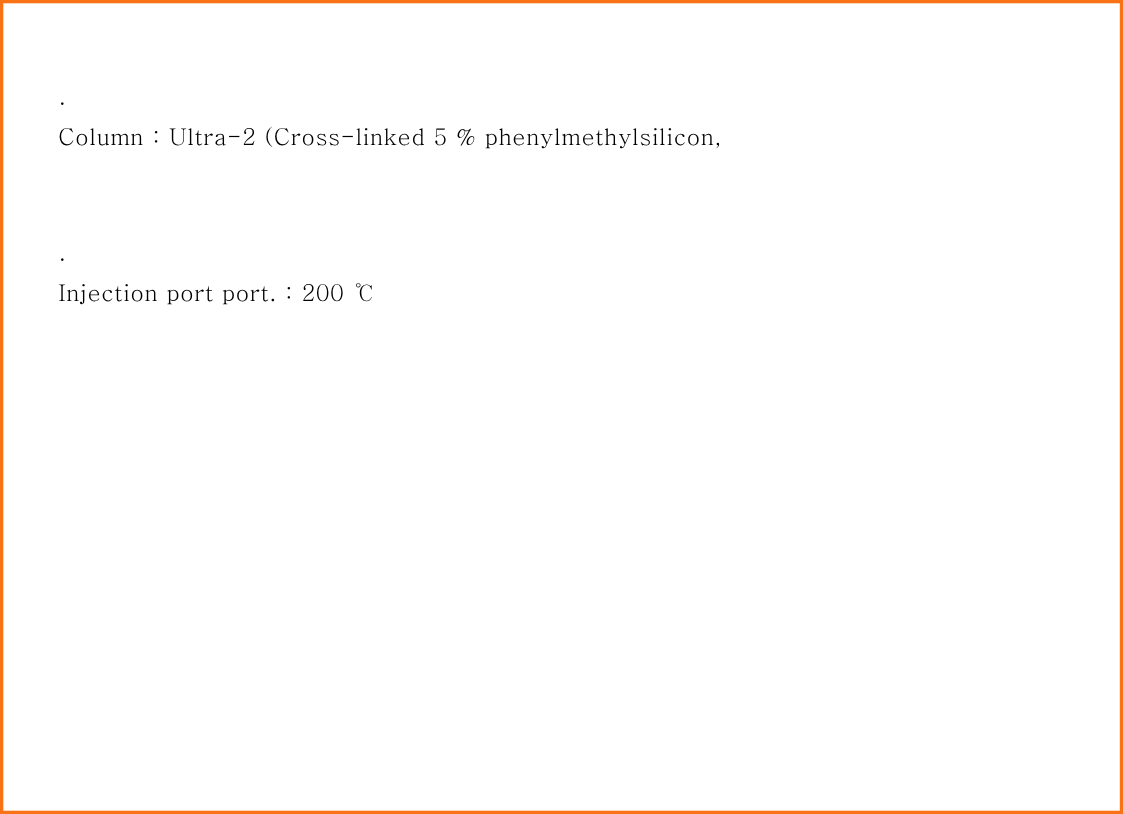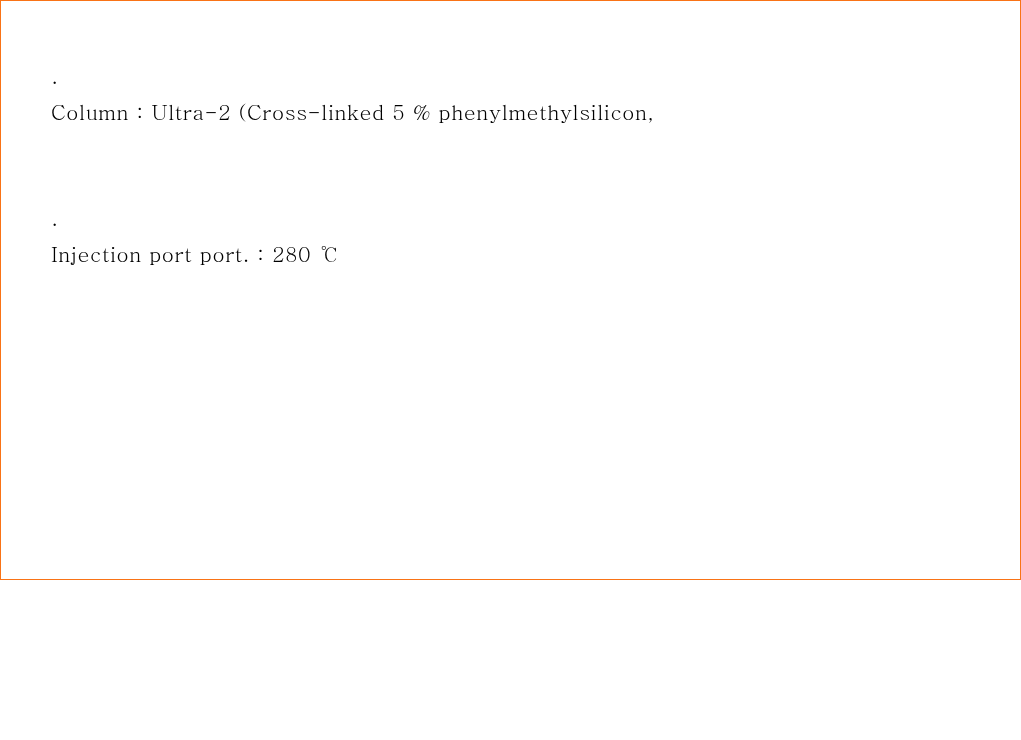--- a/index.html
+++ b/index.html
@@ -6,24 +6,24 @@
     margin: 0;
     padding: 0;
     background: #fff;
     font-family: "Batang", "Times New Roman", serif;
     font-size: 21px;
     color: #000;
     letter-spacing: 0.5px;
   }
   .container {
     width: 1021px;
-    height: 580px;
+    height: 740px;
     box-sizing: border-box;
-    border: 1px solid #f97316;
-    padding: 35px 10px 30px 20px;
+    border: 3px solid #f97316;
+    padding: 45px 10px 30px 20px;
     position: relative;
   }
   .line {
     margin-bottom: 22px;
     white-space: pre;
   }
   .line.indent2 {
     padding-left: 220px;
   }
   .bullet {
@@ -38,21 +38,21 @@
 
   <div class="line">
     <span class="bullet">·</span>
     <span>Column : </span><span>Ultra-2 (Cross-linked 5 % phenylmethylsilicon,</span>
   </div>
 
 
 
   <div class="line">
     <span class="bullet">·</span>
-    <span>Injection port port. : </span><span>280 ℃</span>
+    <span>Injection port port. : </span><span>200 ℃</span>
   </div>
 
   <div class="line">
     
     
   </div>
 
 </div>
 
 </body></html>

